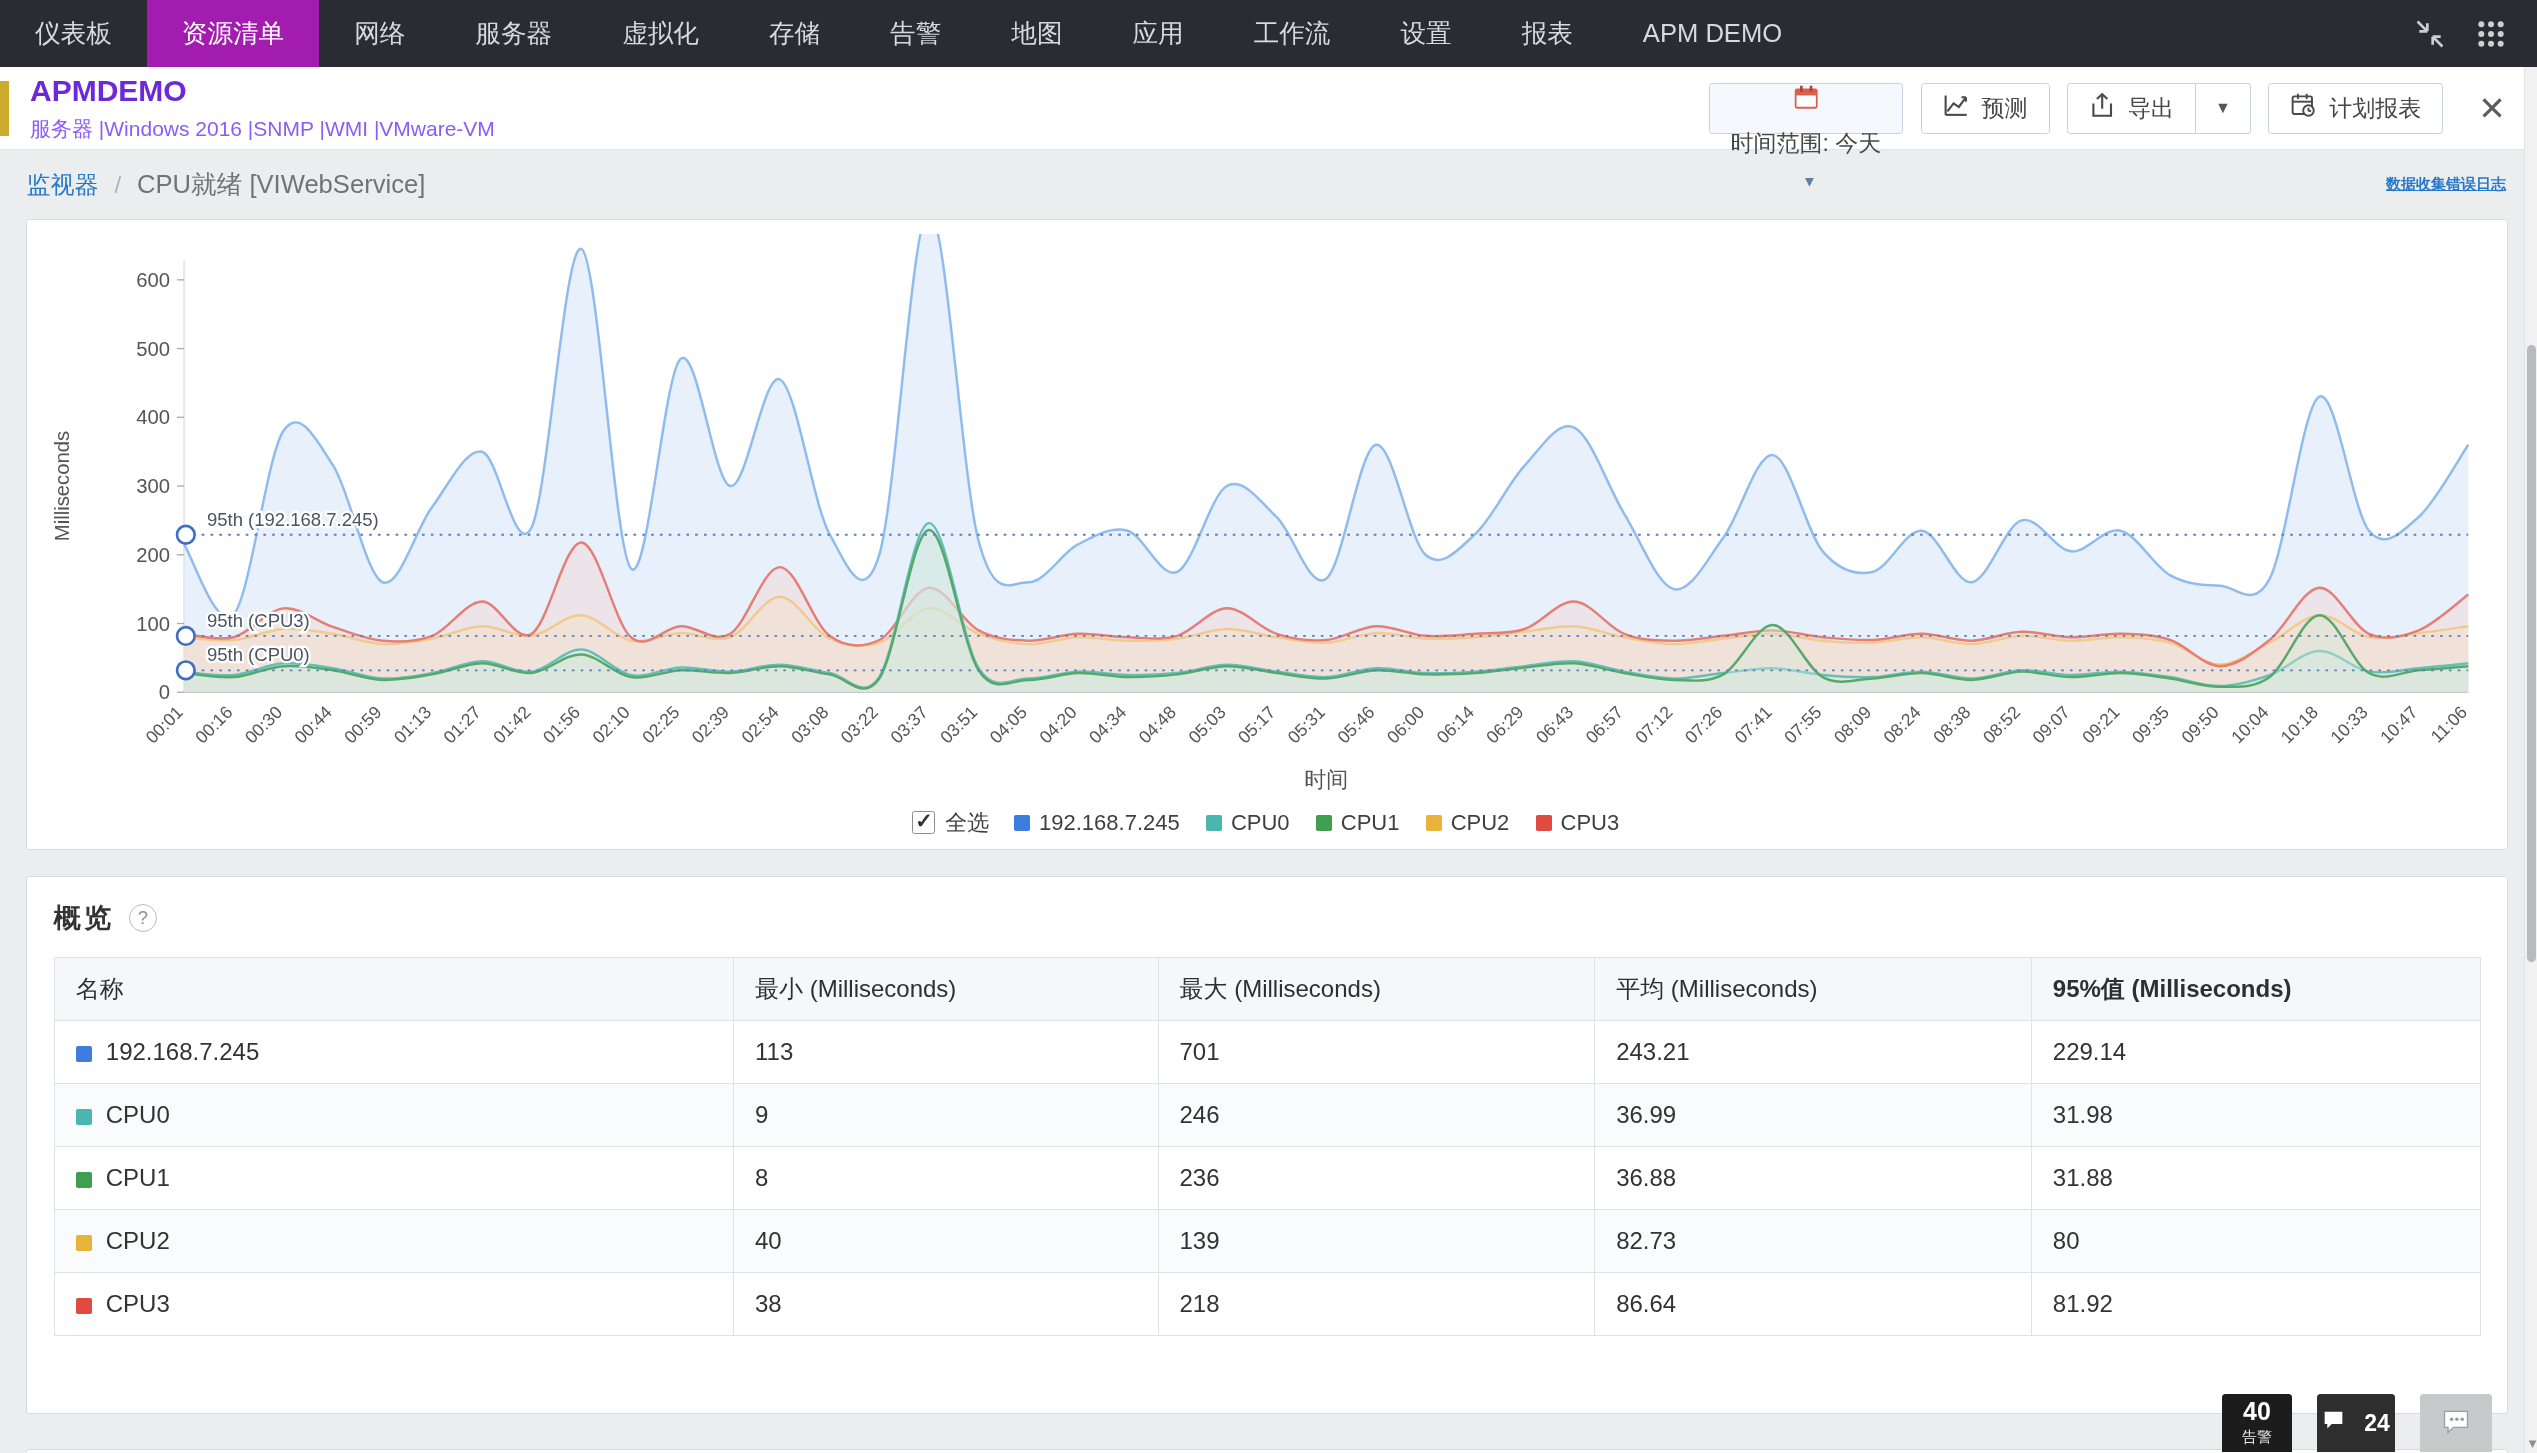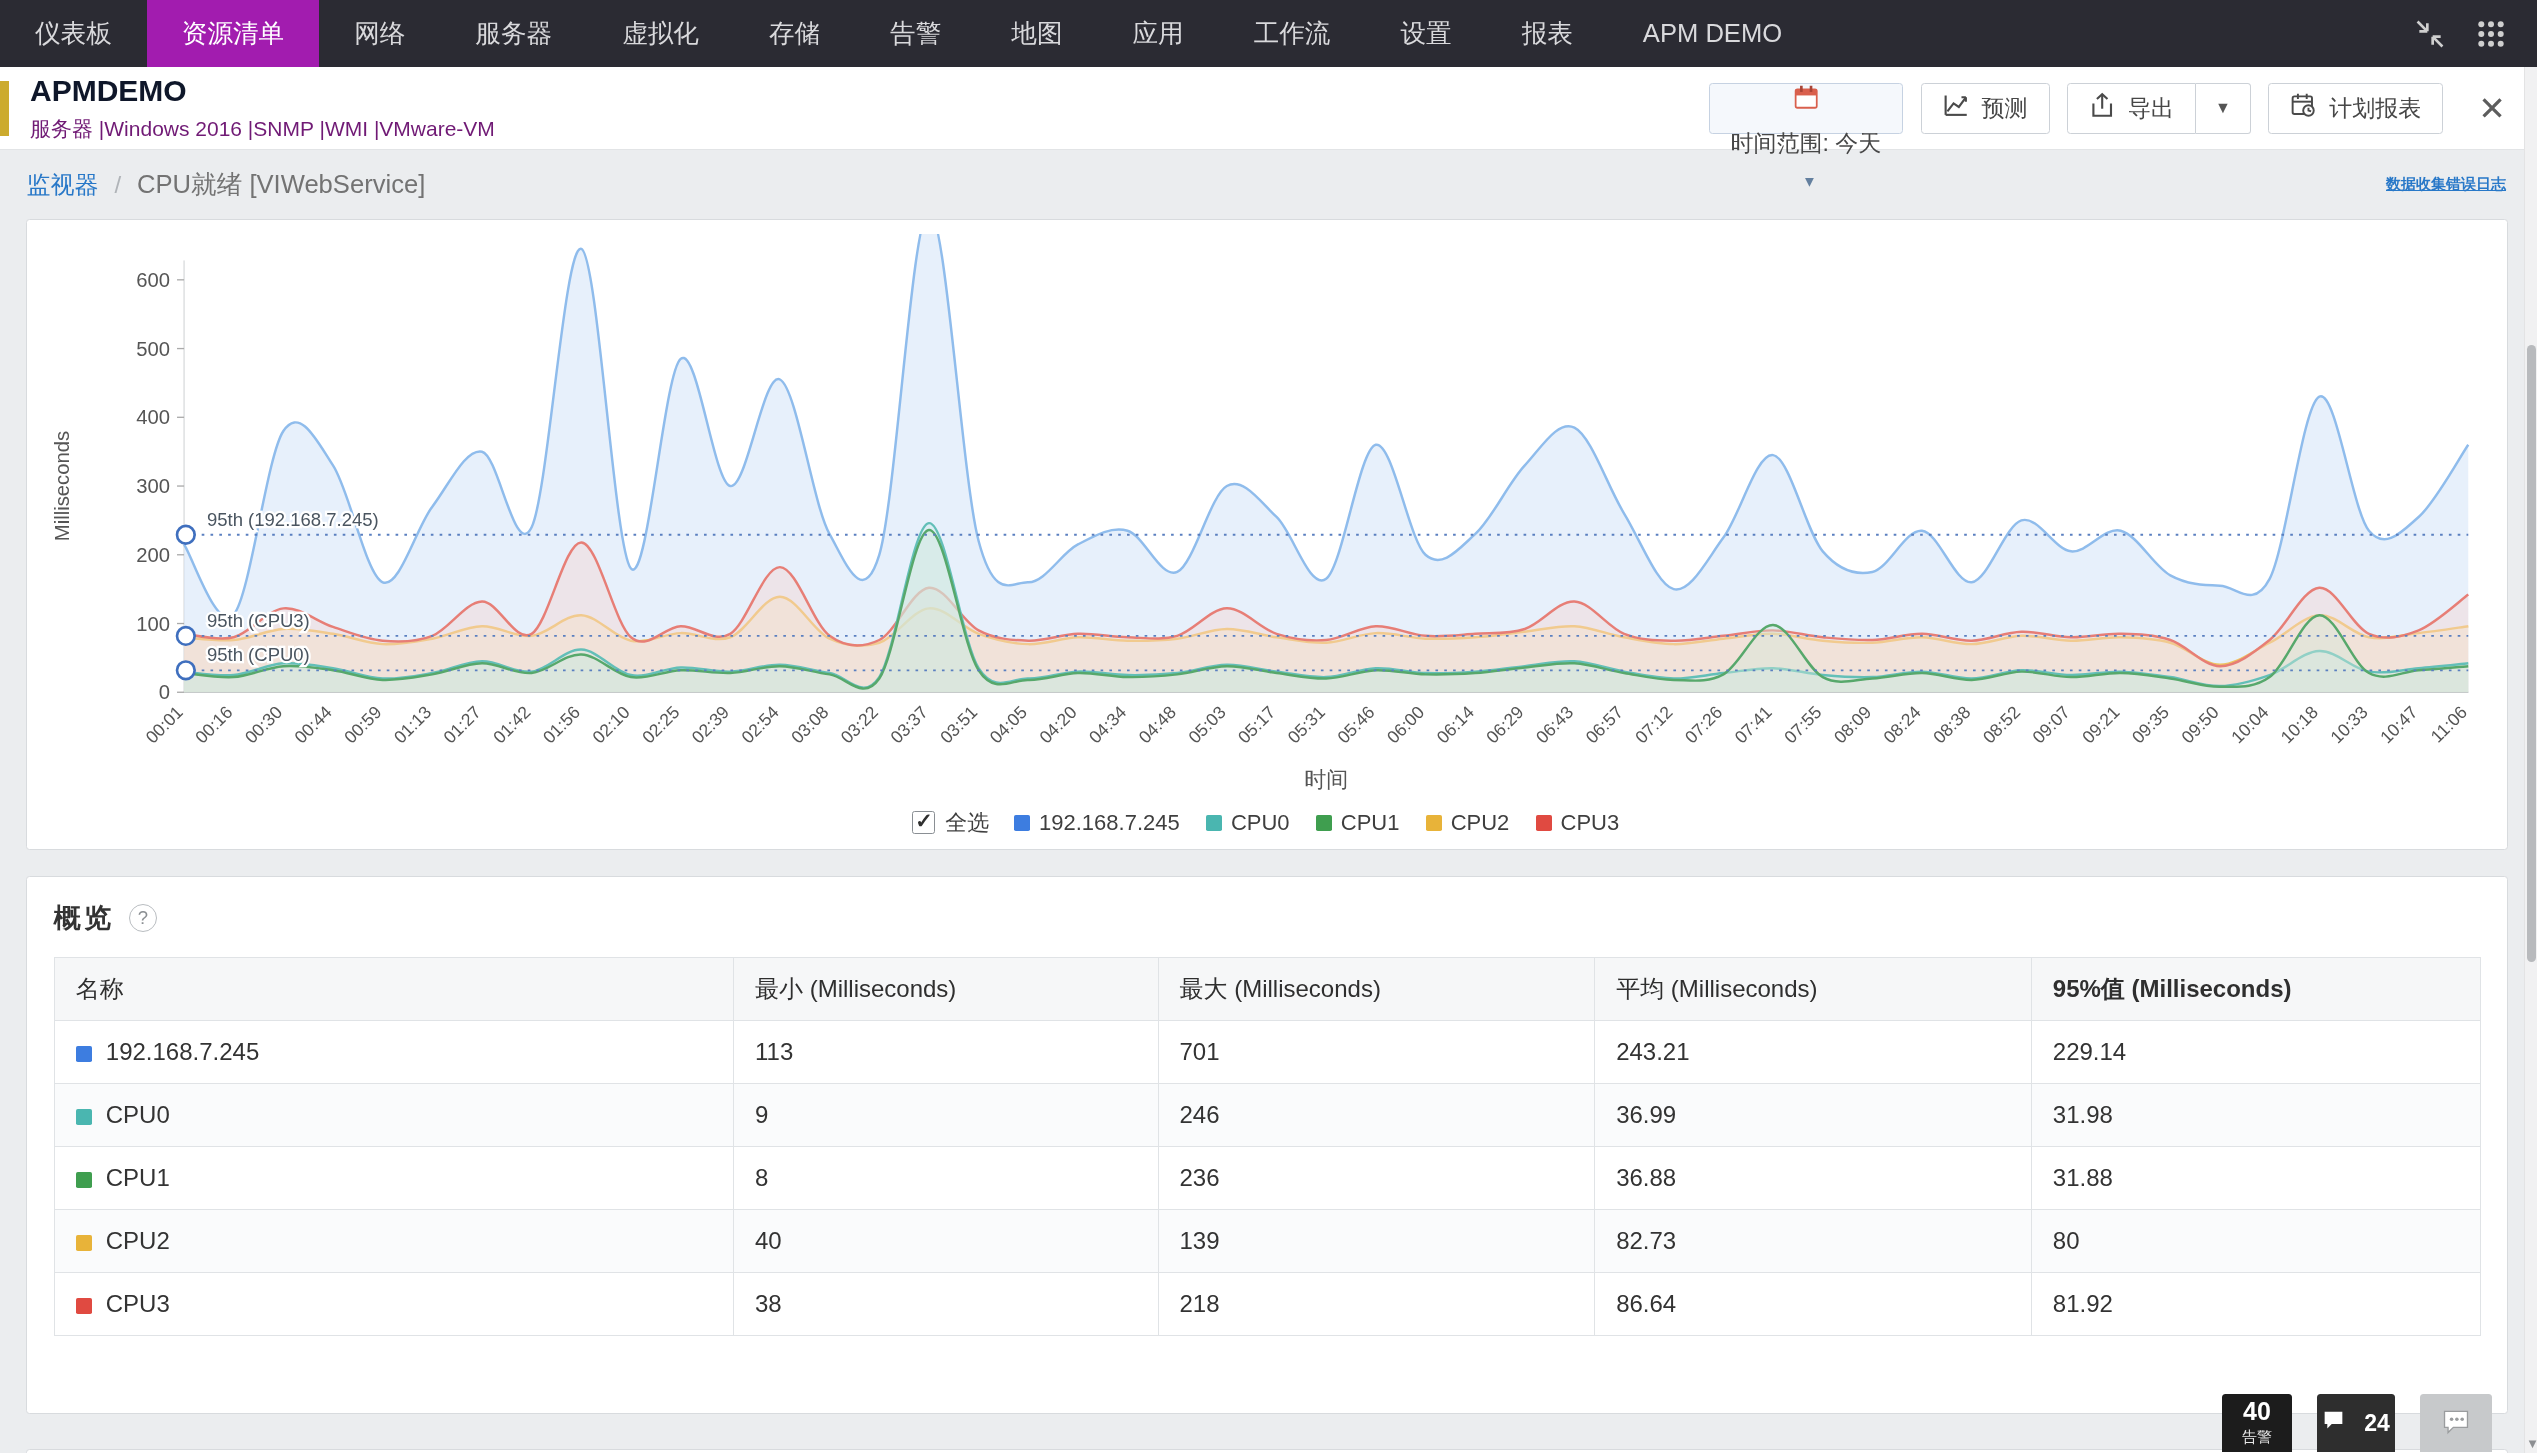--- a/index.html
+++ b/index.html
@@ -14,22 +14,22 @@
   .nav-tabs { display:flex; align-items:stretch; }
   .nav-tab { padding:0 35px; display:flex; align-items:center; font-size:25.6px; color:#d9d9dc; cursor:pointer; white-space:nowrap; }
   .nav-tab.active { background:#a21caf; color:#fff; }
   .nav-icons { margin-left:auto; display:flex; align-items:center; gap:30px; padding-right:32px; }
   .nav-icon { display:inline-flex; cursor:pointer; }
 
   
   .page-header { height:83px; background:#fff; display:flex; align-items:center; padding:0 32px 0 30px; position:relative; border-bottom:0.9px solid #e2e4e6; }
   .accent-bar { position:absolute; left:0; top:14px; width:8.8px; height:55px; background:#ccab2e; }
   .title-block { display:flex; flex-direction:column; justify-content:center; }
-  .page-title { font-size:30px; font-weight:bold; color:#0f172a; }
-  .page-meta { font-size:21px; color:#701a75; margin-top:7px; }
+  .page-title { font-size:30px; font-weight:bold; color:#6d28d9; }
+  .page-meta { font-size:21px; color:#8b5cf6; margin-top:7px; }
   .header-actions { margin-left:auto; display:flex; align-items:center; gap:17.6px; }
   .btn { height:51px; background:#fff; border:0.9px solid #ccd1d7; border-radius:3.5px; font-size:23px; color:#474747;
          display:inline-flex; align-items:center; gap:12.3px; padding:0 21px; cursor:pointer; font-family:inherit; }
   .btn.time-range { background:#f5f8fc; border-color:#c6d2e2;flex-direction:column; }
   .caret { color:#64809f; font-size:17.6px; margin-left:7px; }
   .btn-group { display:inline-flex; align-items:stretch; }
   .btn-group .btn { border-radius:3.5px 0 0 3.5px; }
   .btn-caret { width:55px; background:#fff; border:0.9px solid #ccd1d7; border-left:none; border-radius:0 3.5px 3.5px 0; font-size:16px; color:#555; cursor:pointer; }
   .close-x { font-size:33px; color:#5d5d5d; margin-left:17.6px; cursor:pointer; line-height:1; }
 

